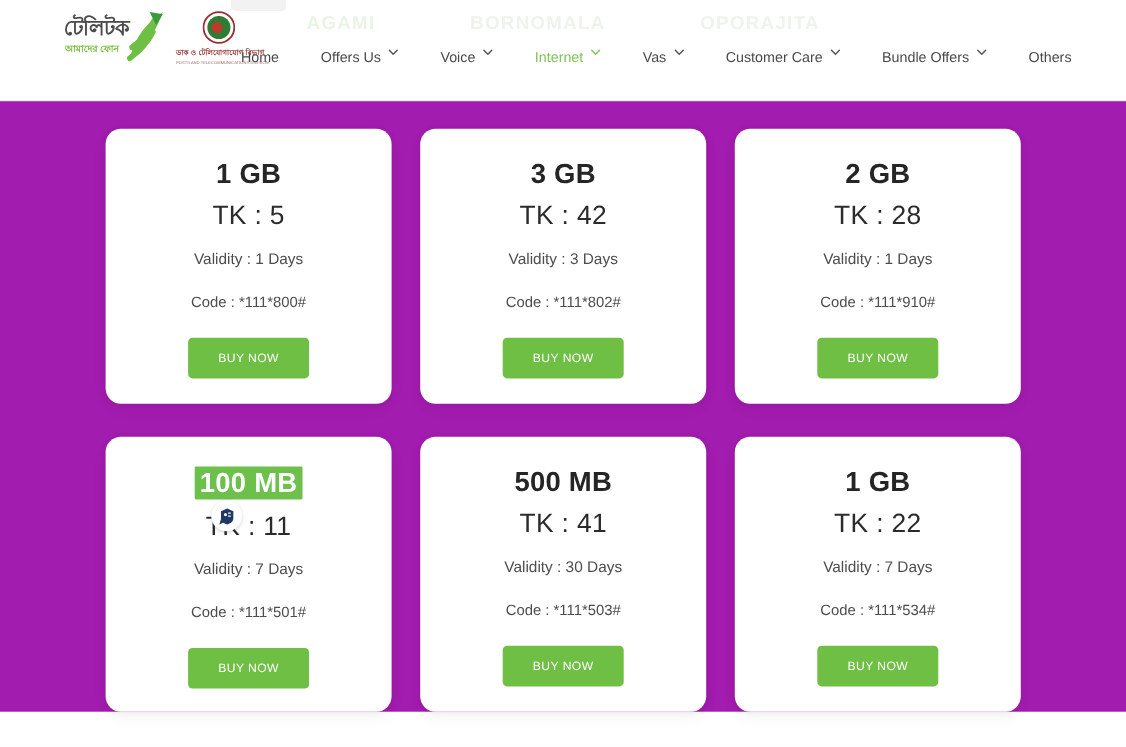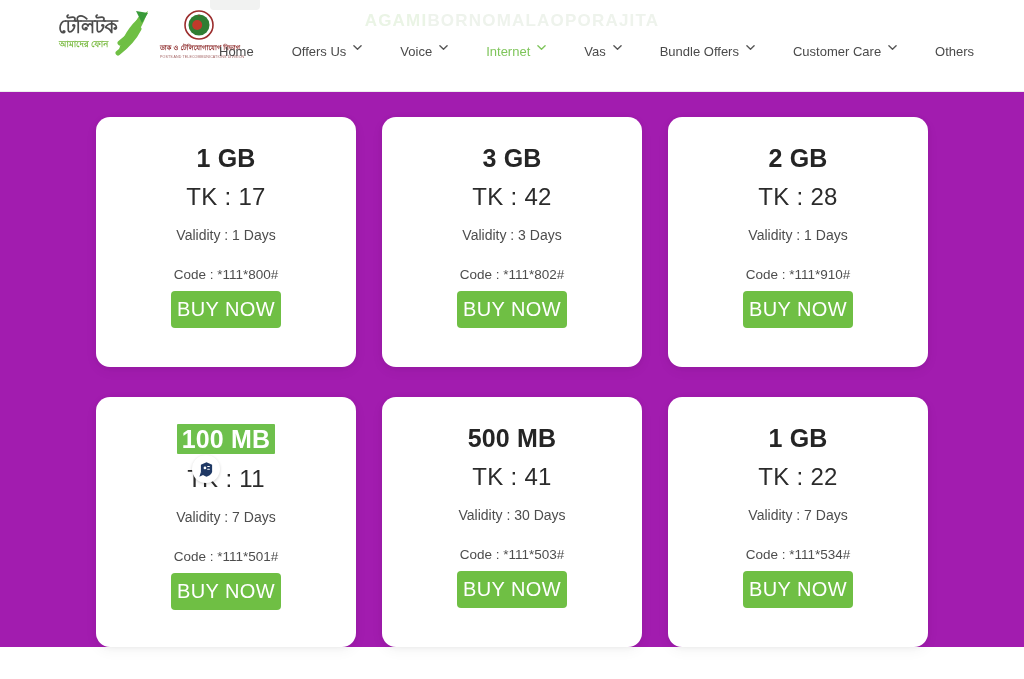--- a/index.html
+++ b/index.html
@@ -35,20 +35,21 @@
 
   
   .watermark-row {
     position: absolute;
     top: 14px;
     left: 0;
     width: 100%;
     height: 22px;
     display: flex;
     justify-content: center;
+    gap: 86px;
     pointer-events: none;
     overflow: hidden;
   }
   .watermark-row span {
     font-size: 17px;
     font-weight: 700;
     letter-spacing: 1.2px;
     color: #eef3ec;
     white-space: nowrap;
     line-height: 14px;
@@ -227,29 +228,29 @@
   }
 
   .card-code {
     font-size: 13.5px;
     color: #4d4d4d;
     margin-top: 22px;
     line-height: 17px;
   }
 
   .buy-btn {
-    margin-top: 8px;
+    margin-top: 24px;
     width: 110px;
     height: 37px;
     background: #6fbf44;
     border: none;
     border-radius: 4px;
     color: #ffffff;
     font-family: "Liberation Sans", sans-serif;
-    font-size: 20px;
+    font-size: 11px;
     letter-spacing: 0.4px;
     cursor: pointer;
     display: flex;
     align-items: center;
     justify-content: center;
   }
 
   
   .ext-badge {
     position: absolute;
@@ -345,51 +346,51 @@
       <div class="nav-item">
         <span>Vas</span>
         <span class="caret">
           <svg width="9" height="9" viewBox="0 0 10 10">
               <path d="M1 3 L5 7 L9 3" stroke="#565656" stroke-width="1.5" fill="none" stroke-linecap="round" stroke-linejoin="round"></path>
             </svg>
         </span>
       </div>
 
       <div class="nav-item">
+        <span>Customer Care</span>
+        <span class="caret">
+          <svg width="9" height="9" viewBox="0 0 10 10">
+              <path d="M1 3 L5 7 L9 3" stroke="#565656" stroke-width="1.5" fill="none" stroke-linecap="round" stroke-linejoin="round"></path>
+            </svg>
+        </span>
+      </div>
+
+      <div class="nav-item">
         <span>Bundle Offers</span>
-        <span class="caret">
-          <svg width="9" height="9" viewBox="0 0 10 10">
-              <path d="M1 3 L5 7 L9 3" stroke="#565656" stroke-width="1.5" fill="none" stroke-linecap="round" stroke-linejoin="round"></path>
-            </svg>
-        </span>
-      </div>
-
-      <div class="nav-item">
-        <span>Customer Care</span>
         <span class="caret">
           <svg width="9" height="9" viewBox="0 0 10 10">
               <path d="M1 3 L5 7 L9 3" stroke="#565656" stroke-width="1.5" fill="none" stroke-linecap="round" stroke-linejoin="round"></path>
             </svg>
         </span>
       </div>
 
       <div class="nav-item">
         <span>Others</span>
 
       </div>
 
     </nav>
   </div>
 
   <div class="cards-area">
     <div class="card-grid">
 
       <div class="card">
         <div class="card-size">1 GB</div>
-        <div class="card-price">TK : 17</div>
+        <div class="card-price">TK : 5</div>
         <div class="card-validity">Validity : 1 Days</div>
         <div class="card-code">Code : *111*800#</div>
         <button class="buy-btn">BUY NOW</button>
       </div>
 
       <div class="card">
         <div class="card-size">3 GB</div>
         <div class="card-price">TK : 42</div>
         <div class="card-validity">Validity : 3 Days</div>
         <div class="card-code">Code : *111*802#</div>

